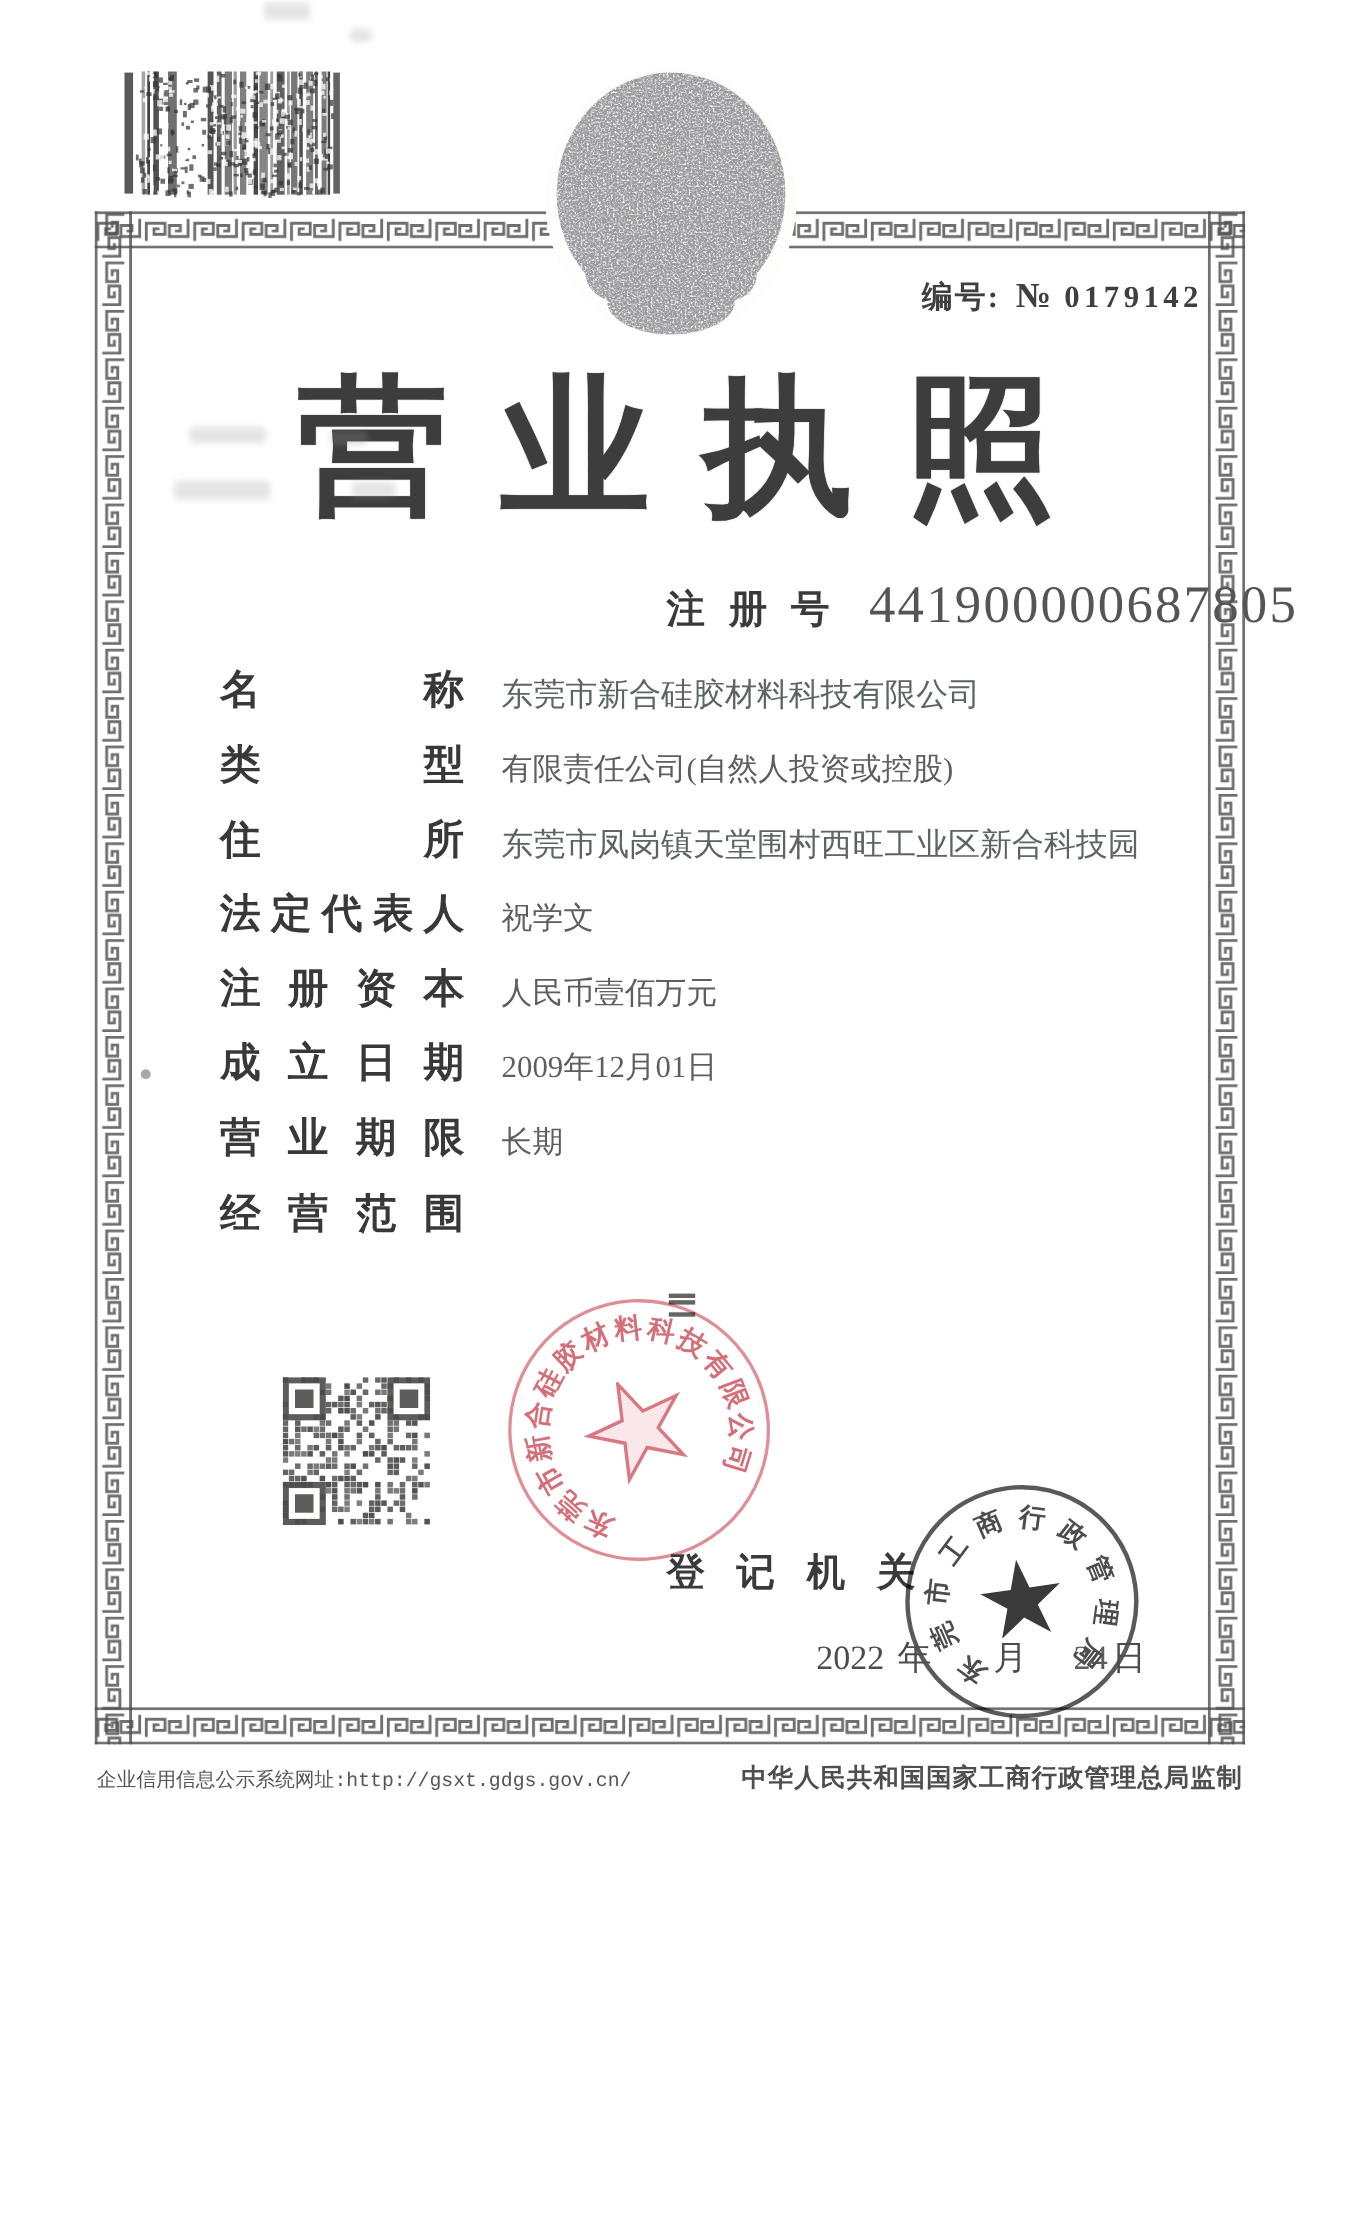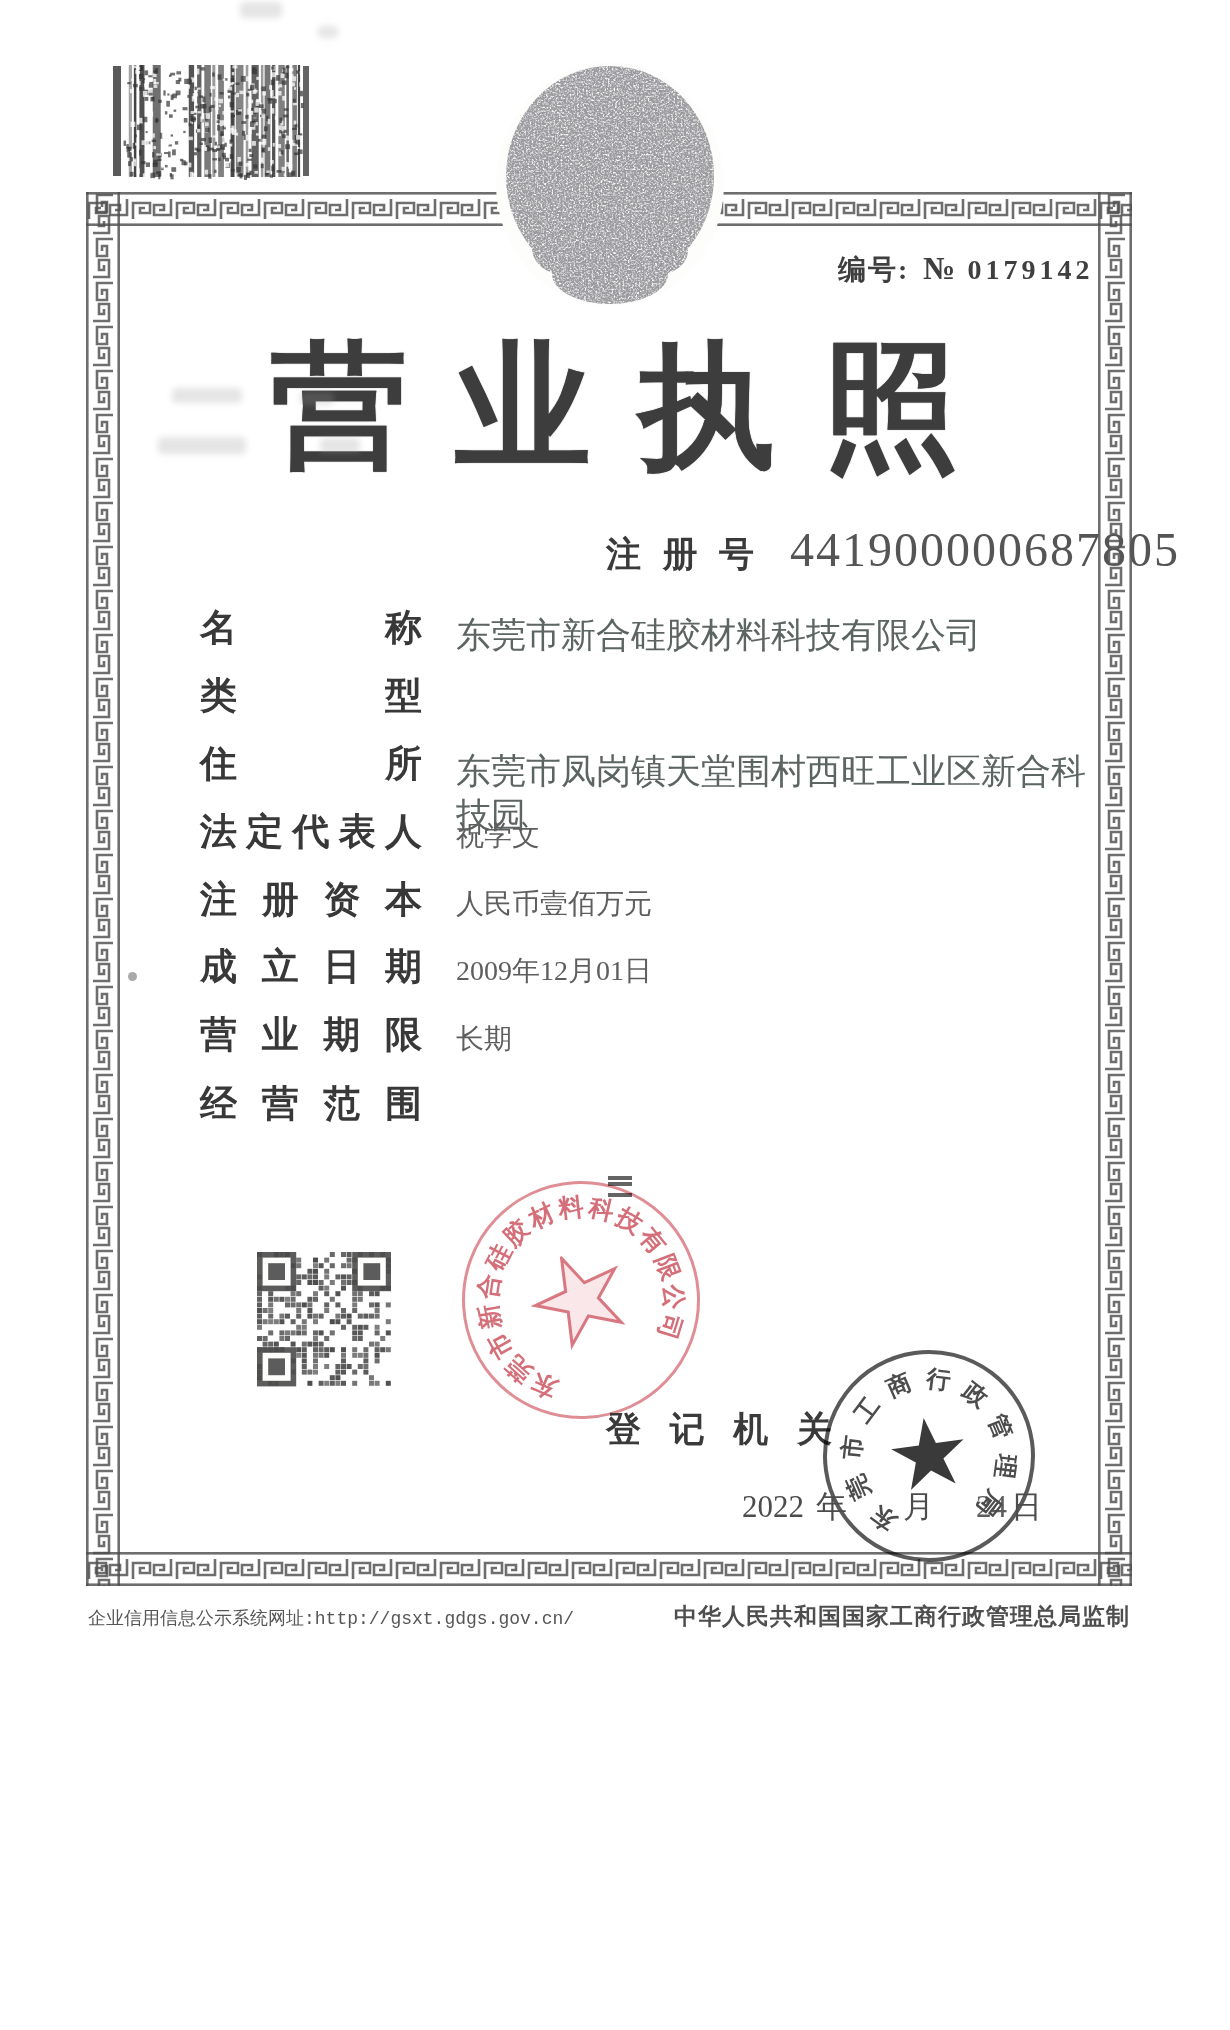--- a/index.html
+++ b/index.html
@@ -27,21 +27,21 @@
   
   .regline{left:606px;top:522px;display:flex;align-items:baseline;white-space:nowrap;}
   .regline .rlabel{width:148px;display:flex;justify-content:space-between;
                    font-size:35px;font-weight:bold;color:#3a3a3a;}
   .regline .rvalue{margin-left:36px;font-size:48px;color:#555;letter-spacing:2px;}
   
   .row{position:absolute;left:200px;width:900px;display:flex;align-items:flex-start;}
   .flabel{width:222px;flex:0 0 222px;display:flex;justify-content:space-between;
           font-size:37px;font-weight:bold;color:#383838;line-height:1.1;}
   .fvalue{margin-left:34px;font-size:28px;color:#5e5e5e;line-height:1.25;padding-top:6px;}
-  .fvalue.big{font-size:35px;color:#5d6562;}
+  .fvalue.big{font-size:29px;color:#5d6562;}
   .fvalue.scope{font-size:24px;color:#5a5a5a;width:624px;line-height:30px;padding-top:4px;}
   
   .registry{left:606px;top:1406px;width:226px;display:flex;justify-content:space-between;
             font-size:35px;font-weight:bold;color:#3a3a3a;}
   .dateline{left:742px;top:1486px;font-size:31px;color:#4c4c4c;white-space:nowrap;}
   .dateline span{display:inline-block;}
   .d-year{margin-right:12px;}
   .d-mu{margin-left:56px;}
   .d-day{margin-left:42px;opacity:.9;}
   .d-du{margin-left:4px;}
@@ -597,20 +597,21 @@
       <span>名</span>
       <span>称</span>
     </div>
   <div class="fvalue big">东莞市新合硅胶材料科技有限公司</div>
 </div>
 <div class="row" style="top:676px">
   <div class="flabel">
       <span>类</span>
       <span>型</span>
     </div>
+  <div class="fvalue">有限责任公司(自然人投资或控股)</div>
 </div>
 <div class="row" style="top:744px">
   <div class="flabel">
       <span>住</span>
       <span>所</span>
     </div>
   <div class="fvalue big">东莞市凤岗镇天堂围村西旺工业区新合科技园</div>
 </div>
 <div class="row" style="top:812px">
   <div class="flabel">

